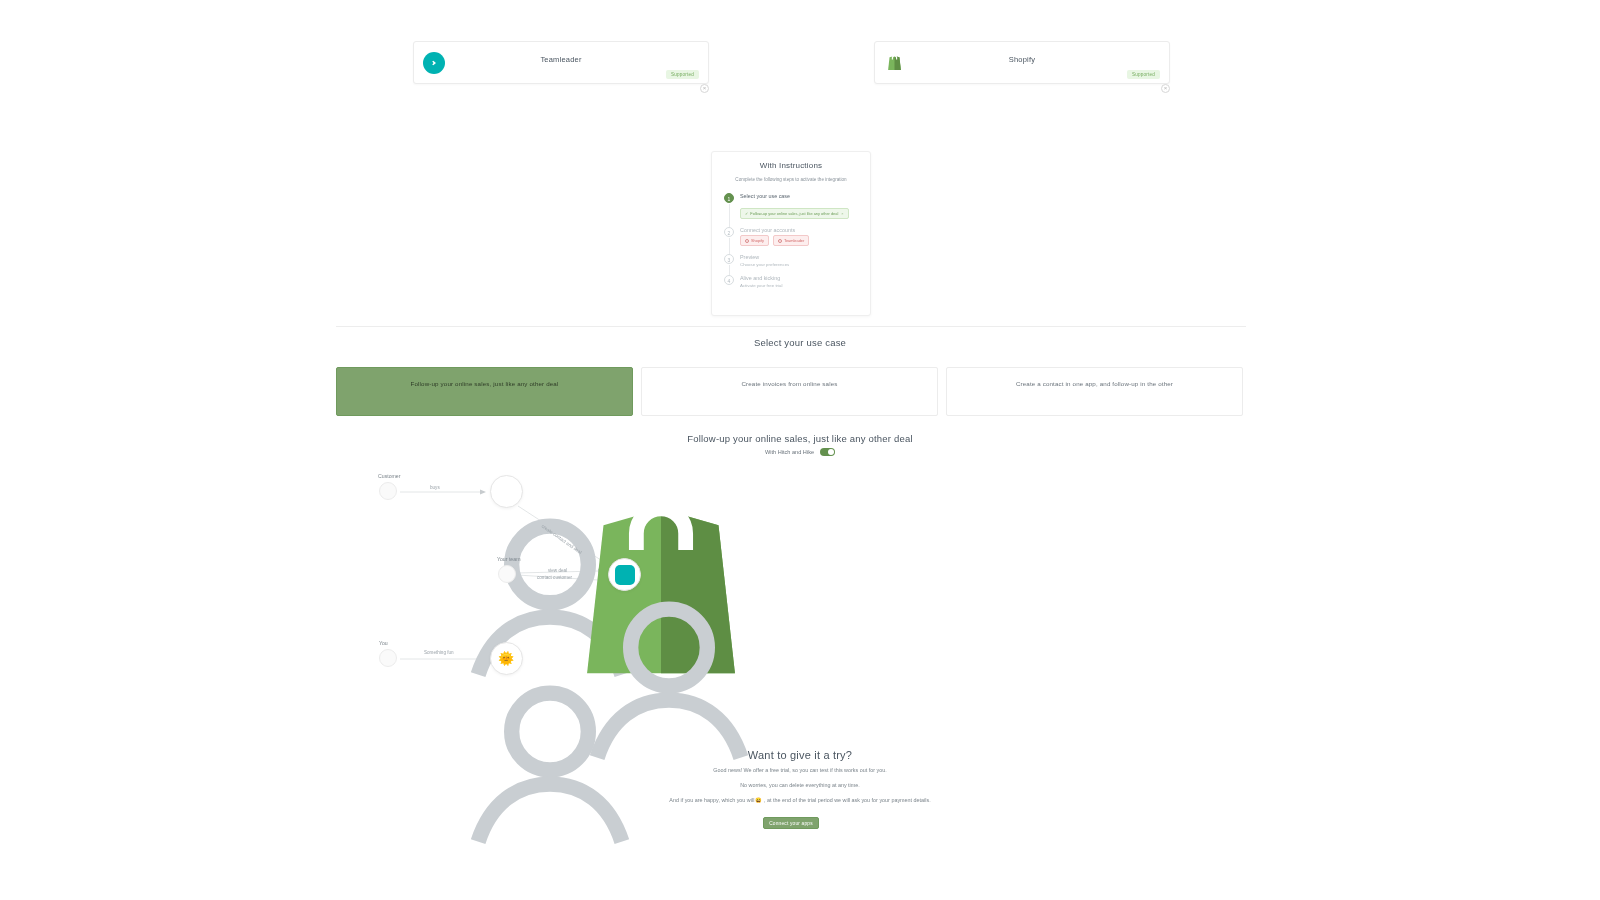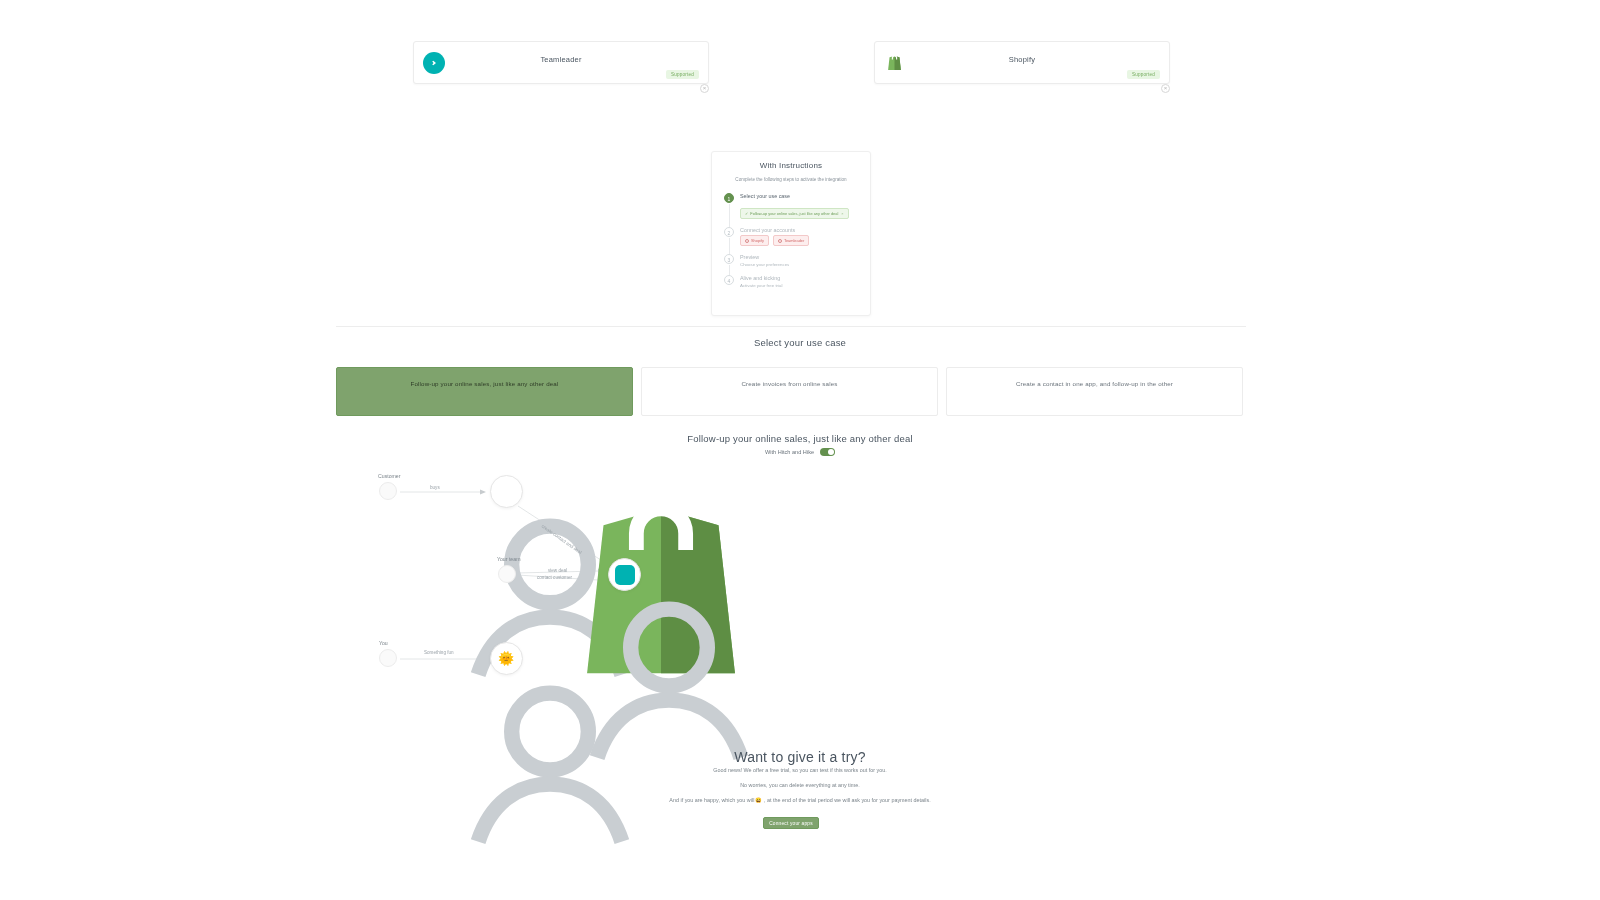--- a/index.html
+++ b/index.html
@@ -159,21 +159,21 @@
   .el-buys { left: 70px; top: 20px; }
   .el-create { left: 182px; top: 58px; transform: rotate(35deg); transform-origin: left center; }
   .el-viewdeal { left: 188px; top: 103px; }
   .el-contact  { left: 177px; top: 110px; }
   .el-fun { left: 64px; top: 185px; }
   .diagram svg { position: absolute; left: 0; top: 0; width: 340px; height: 230px; }
 
   
   .cta-title {
     position: absolute; left: 0; right: 0; top: 749px; text-align: center;
-    font-size: 14px; color: #4a5560; letter-spacing: .2px;
+    font-size: 11px; color: #4a5560; letter-spacing: .2px;
   }
   .cta-line {
     position: absolute; left: 0; right: 0; text-align: center;
     font-size: 5.4px; color: #7b848b;
   }
   .cta-l1 { top: 767px; }
   .cta-l2 { top: 782px; }
   .cta-l3 { top: 797px; }
   .cta-button {
     position: absolute; left: 763px; top: 817px; width: 56px; height: 12px;

